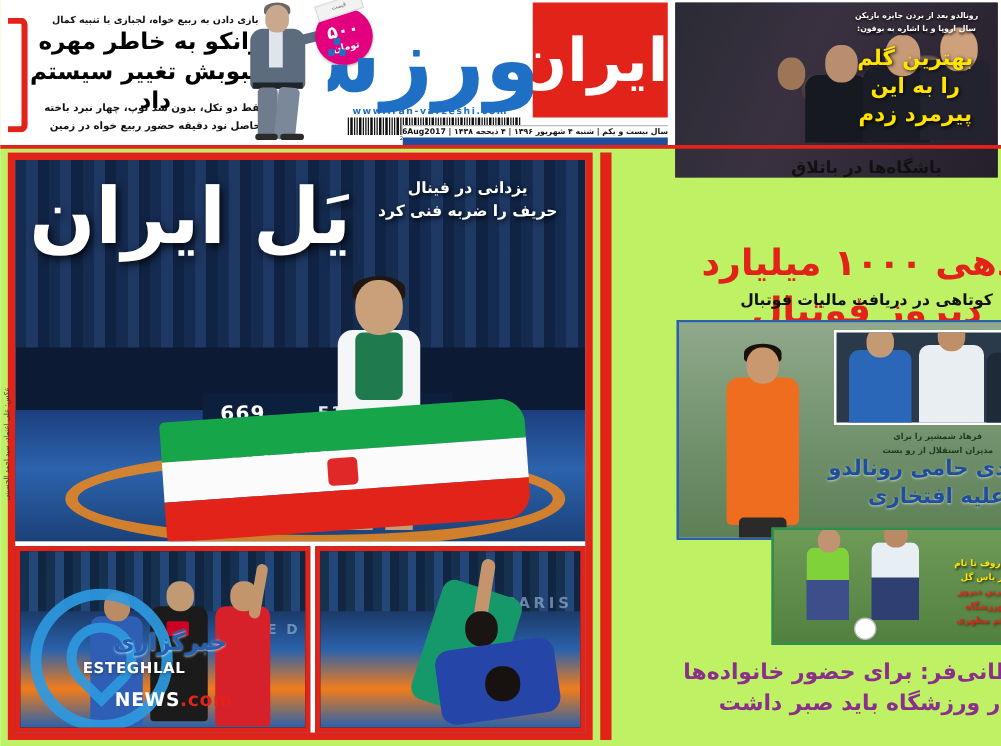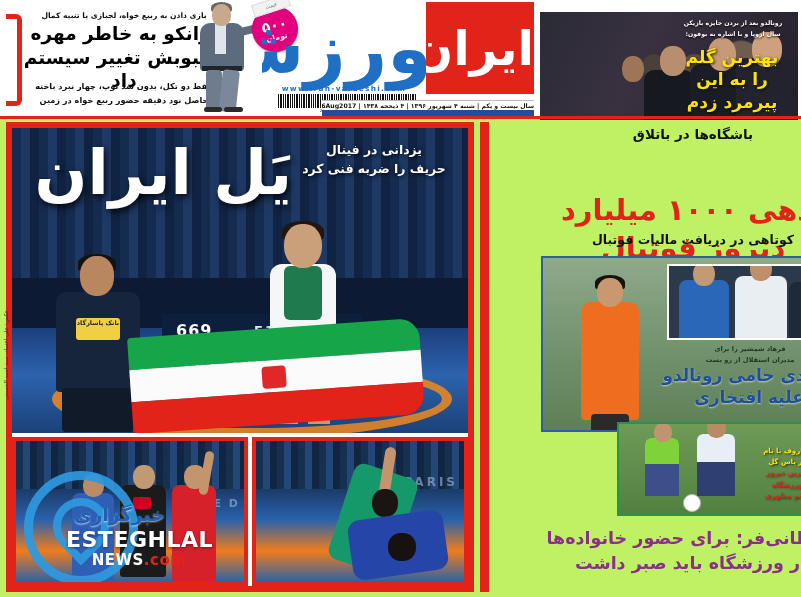--- a/index.html
+++ b/index.html
@@ -89,21 +89,21 @@
   }
   .dateline-bar{
     position:absolute;right:0;top:0;width:212px;height:9.5px;background:#fff;
     border-top:1px solid #bbb;border-bottom:1px solid #bbb;
     font-size:6.2px;line-height:9.5px;text-align:center;color:#111;font-weight:700;
     white-space:nowrap;overflow:hidden;
   }
   .blue-strip{position:absolute;right:0;top:110px;width:212px;height:7px;background:#1f4e9c;}
 
   
-  .toppic{position:absolute;left:540px;top:12px;width:258px;height:108px;overflow:hidden;background:#1a1a22;}
+  .toppic{position:absolute;left:540px;top:2px;width:258px;height:140px;overflow:hidden;background:#1a1a22;}
   .toppic .bg{position:absolute;inset:0;background:
       radial-gradient(circle at 78% 45%,#6f5b50 0 9%,transparent 10%),
       radial-gradient(circle at 60% 52%,#5d4d44 0 8%,transparent 9%),
       radial-gradient(circle at 44% 50%,#4a4038 0 7%,transparent 8%),
       linear-gradient(115deg,#2a2b35 0%,#3a3140 40%,#241f2b 100%);}
   .toppic .suit1{position:absolute;left:150px;top:52px;width:54px;height:60px;background:#1b1d26;border-radius:10px 10px 0 0;}
   .toppic .suit2{position:absolute;left:196px;top:46px;width:56px;height:64px;background:#22232e;border-radius:10px 10px 0 0;}
   .toppic .suit3{position:absolute;left:104px;top:58px;width:50px;height:54px;background:#171920;border-radius:10px 10px 0 0;}
   .toppic .f1{position:absolute;left:168px;top:26px;width:28px;height:33px;background:#c79a77;border-radius:46%;}
   .toppic .f2{position:absolute;left:212px;top:20px;width:30px;height:35px;background:#cfa07c;border-radius:46%;}
@@ -175,21 +175,21 @@
   .coach .logo span{display:block;font-size:6.4px;color:#123;line-height:11px;text-align:center;font-weight:800;}
   .coach .legs{position:absolute;left:16px;top:132px;width:72px;height:44px;background:#111a28;border-radius:4px;}
 
   .hero .kicker{
     position:absolute;right:8px;top:12px;width:172px;
     font-size:12.4px;line-height:1.55;color:#fff;font-weight:900;text-align:center;
     text-shadow:1px 1px 4px rgba(0,0,0,.95);
   }
   .hero .bighead{
     position:absolute;left:0;right:0;top:12px;
-    font-size:62px;line-height:1.05;color:#fff;font-weight:900;
+    font-size:62px;line-height:1.05;color:#fff;font-weight:900;text-align:center;
     text-shadow:2px 3px 7px rgba(0,0,0,.85);padding-right:176px;
     letter-spacing:-1px;
   }
 
   
   .botpics{position:absolute;left:0;top:309px;width:456px;height:149px;}
   .bpic{position:absolute;top:0;height:149px;border:4px solid #e2231a;box-sizing:border-box;overflow:hidden;background:#123;}
   .bpic.left{left:0;width:236px;}
   .bpic.right{left:240px;width:216px;}
   .bpic .matbg{position:absolute;inset:0;background:
@@ -210,23 +210,23 @@
   .bpic .bwr{position:absolute;left:94px;top:74px;width:96px;height:60px;background:#2546a8;border-radius:12px;transform:rotate(-8deg);}
   .bpic .uparm{position:absolute;left:126px;top:6px;width:11px;height:50px;background:#c5946c;border-radius:6px;transform:rotate(9deg);}
   .bpic .hd1{position:absolute;left:116px;top:48px;width:26px;height:28px;background:#1a1512;border-radius:46%;}
   .bpic .hd2{position:absolute;left:132px;top:92px;width:28px;height:28px;background:#17120f;border-radius:46%;}
   .bpic .paris{position:absolute;right:6px;top:34px;font-size:12px;color:#8fa9cc;font-weight:800;letter-spacing:3px;direction:ltr;opacity:.7;}
 
   
   .wm{position:absolute;left:4px;top:14px;width:226px;height:130px;}
   .wm .ring{position:absolute;left:4px;top:16px;width:96px;height:96px;border:9px solid #2e9ae0;border-radius:50%;opacity:.92;}
   .wm .ring i{position:absolute;left:20px;top:18px;width:40px;height:40px;border:8px solid #2e9ae0;border-radius:50% 50% 50% 0;transform:rotate(-45deg);}
-  .wm .fa{position:absolute;left:54px;top:48px;width:124px;text-align:left;font-size:19px;font-weight:900;color:#2060b5;
+  .wm .fa{position:absolute;left:54px;top:48px;width:124px;text-align:center;font-size:19px;font-weight:900;color:#2060b5;
     text-shadow:0 1px 2px rgba(255,255,255,.7);}
-  .wm .en{position:absolute;left:46px;top:72px;width:146px;text-align:left;font-size:22px;font-weight:900;color:#fff;
+  .wm .en{position:absolute;left:46px;top:72px;width:146px;text-align:left;font-size:12px;font-weight:900;color:#fff;
     letter-spacing:.5px;direction:ltr;text-shadow:0 1px 3px rgba(0,0,0,.45);}
   .wm .en2{position:absolute;left:46px;top:96px;width:146px;text-align:center;font-size:15px;font-weight:900;color:#e2231a;
     letter-spacing:.5px;direction:ltr;}
   .wm .en2 b{color:#fff;font-weight:900;}
 
   
   .vcredit{
     position:absolute;left:-1px;top:430px;width:150px;height:14px;
     transform:rotate(-90deg);transform-origin:left top;
     font-size:5.6px;color:#333;text-align:center;line-height:14px;white-space:nowrap;
@@ -443,29 +443,20 @@
       <div class="mat-ring"></div>
 
       <div class="board">
         <span class="n">669</span>
         <span class="f">F1naL</span>
       </div>
       <div class="board2">
         <span class="t">TRT SVK</span>
       </div>
 
-      <div class="coach">
-        <div class="body"></div>
-        <div class="hair"></div>
-        <div class="head"></div>
-        <div class="logo">
-          <span>بانک پاسارگاد</span>
-        </div>
-        <div class="legs"></div>
-      </div>
 
       <div class="w-athlete">
         <div class="body"></div>
         <div class="sing"></div>
         <div class="hair"></div>
         <div class="head"></div>
         <div class="shorts"></div>
         <div class="legL"></div>
         <div class="legR"></div>
       </div>

